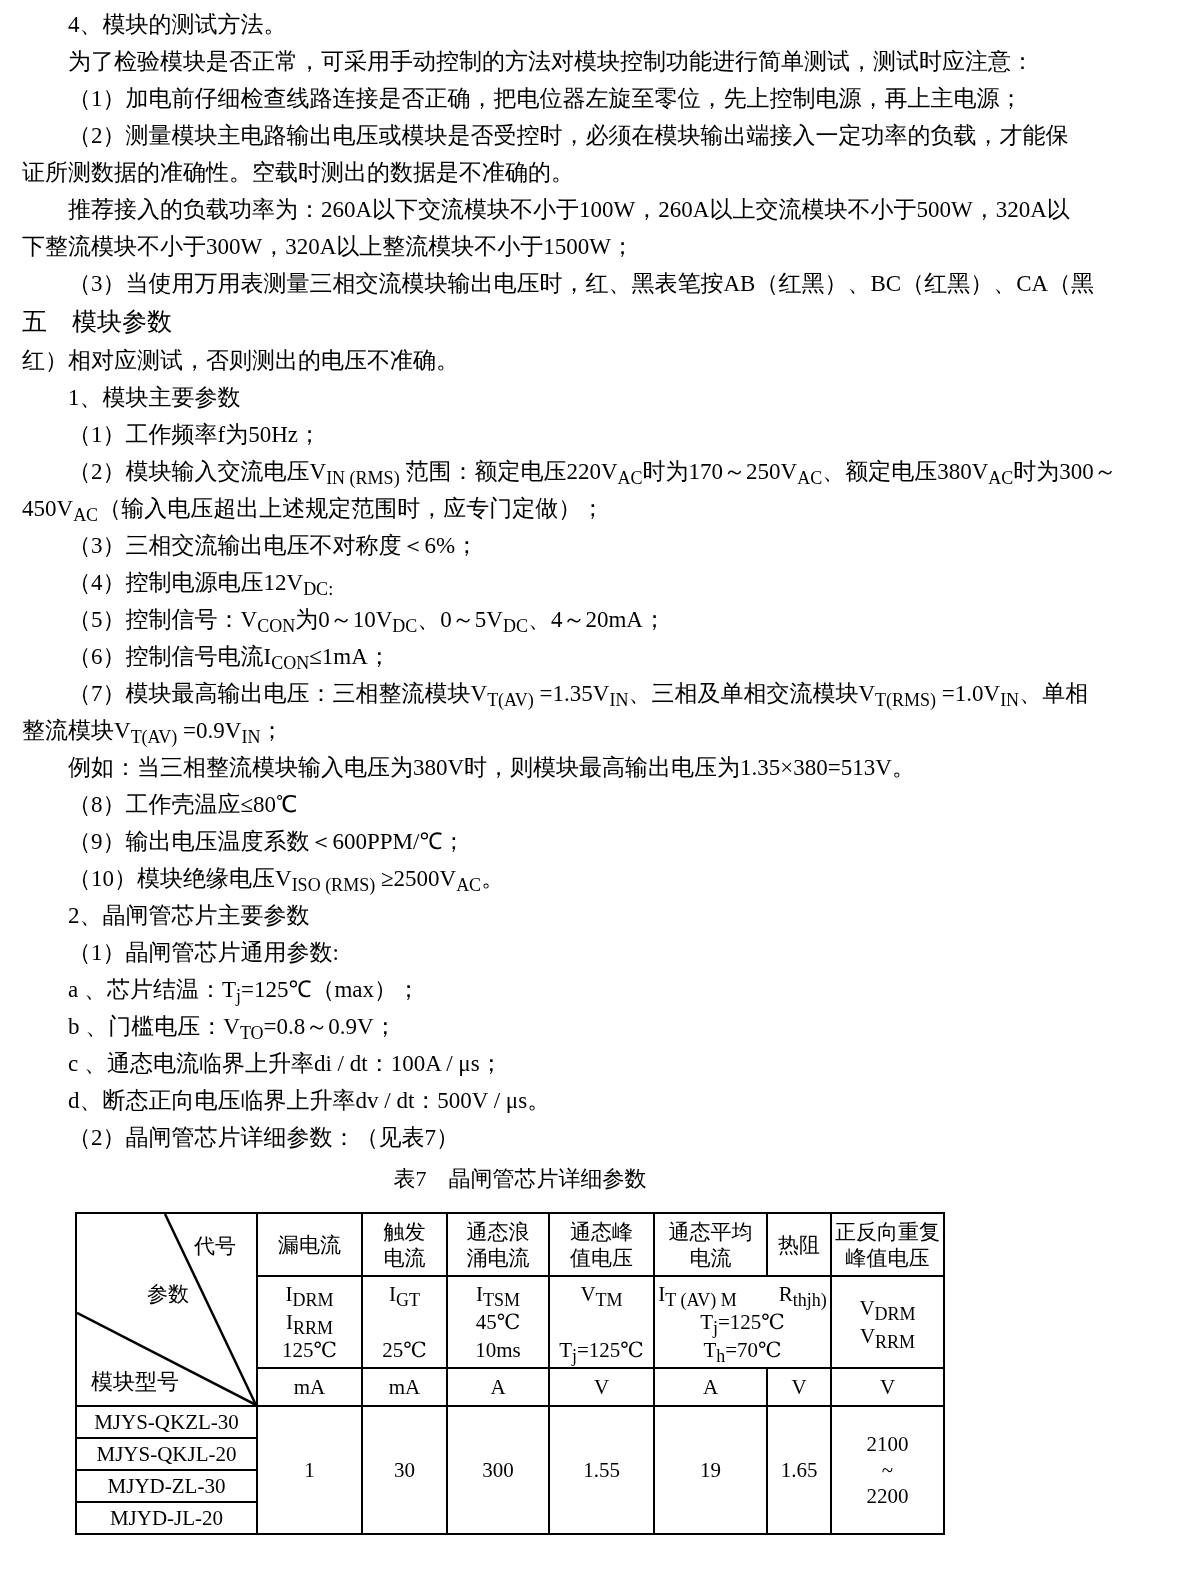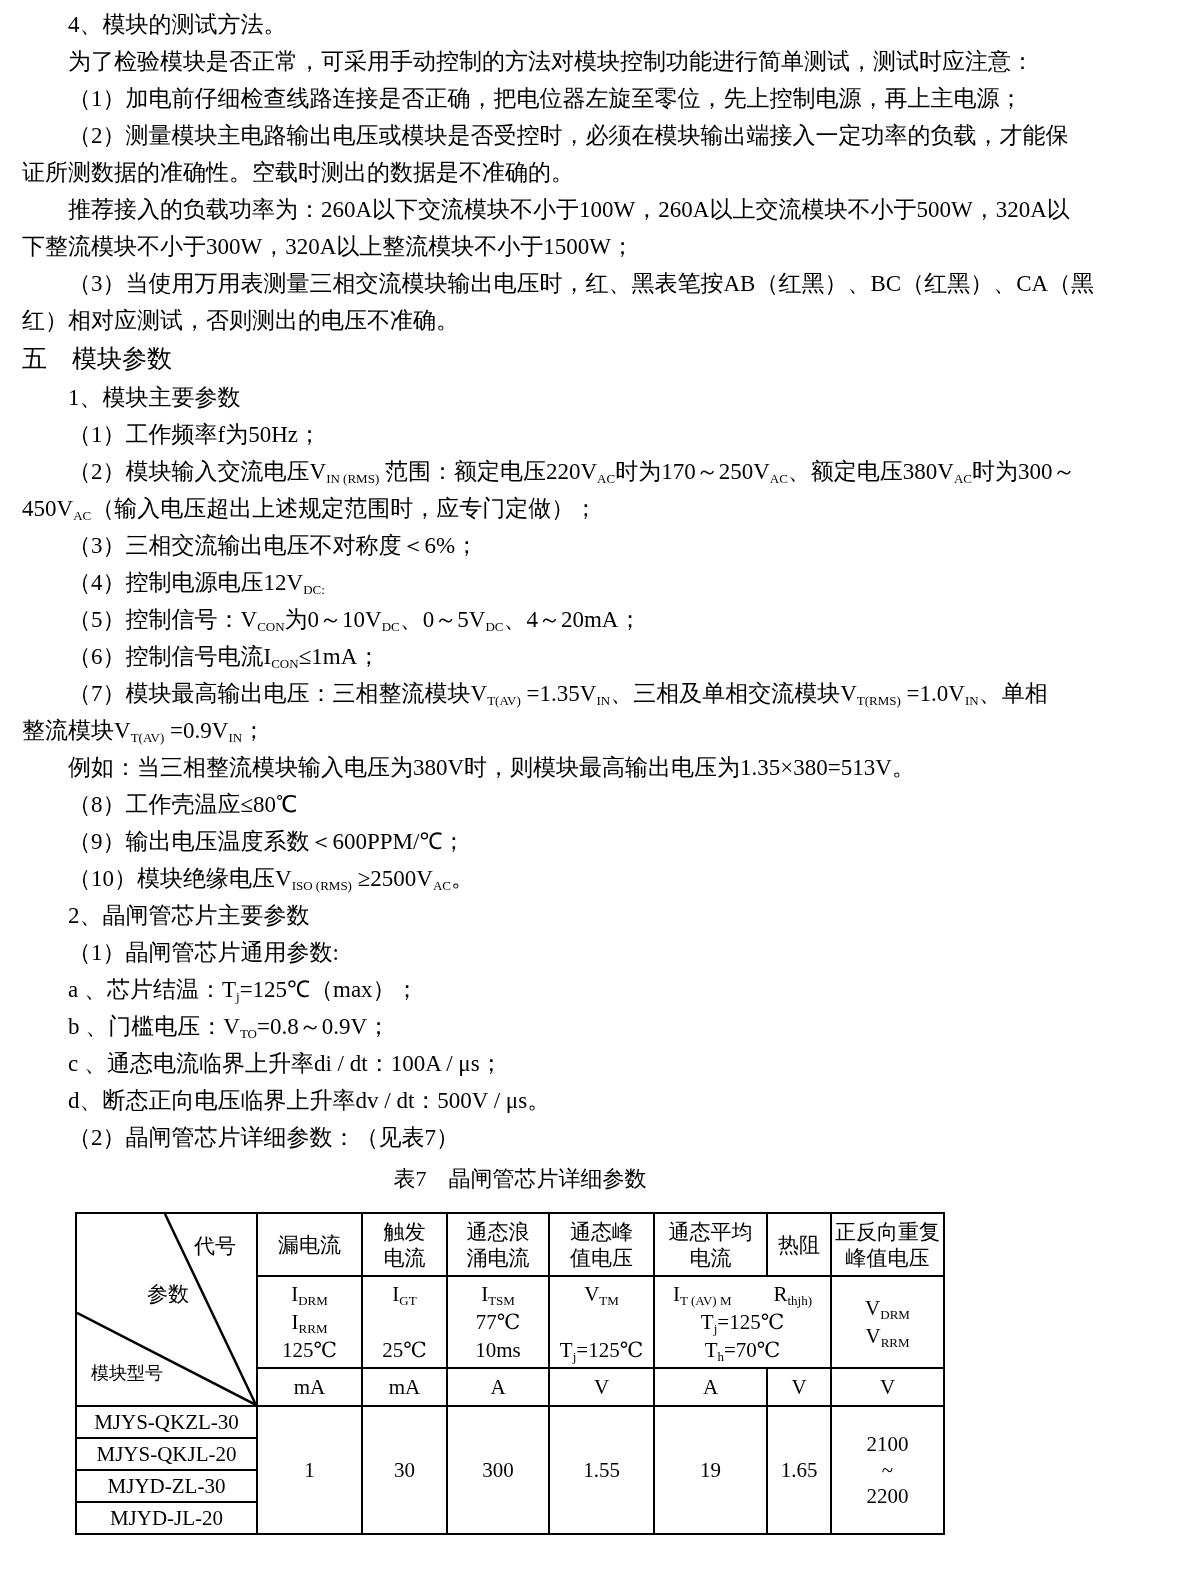--- a/index.html
+++ b/index.html
@@ -7,21 +7,21 @@
     position:relative;
     width:1200px;height:1596px;
     background:#ffffff;color:#000000;
     font-family:"Liberation Serif","DejaVu Serif",serif;
     overflow:hidden;
   }
   #body-text{padding:6px 20px 0 22px;}
   .line{height:37px;line-height:37px;font-size:23px;white-space:nowrap;}
   .line.indent{padding-left:46px;font-family:Liberation Serif, serif;}
   .line.heading{font-size:25px;height:40px;line-height:40px;}
-  sub{font-size:13px;vertical-align:-0.28em;line-height:0;}
+  sub{font-size:18px;vertical-align:-0.28em;line-height:0;}
   .table-title{width:1040px;text-align:center;font-size:22px;height:46px;line-height:46px;}
 
   table.params{
     border-collapse:collapse;table-layout:fixed;
     width:868px;margin:10px 0 0 75px;
   }
   table.params td{
     border:2px solid #000;text-align:center;vertical-align:middle;
     padding:0;font-size:21px;overflow:hidden;
   }
@@ -32,38 +32,38 @@
   .cell-line{line-height:26px;min-height:26px;}
   .sym-line{line-height:28px;min-height:28px;font-size:21px;}
   td.unit{font-size:20px;}
   td.model{text-align:left;padding-left:15px;font-size:20px;white-space:nowrap;}
   td.value{font-size:20px;}
   td.vrange{font-size:20px;}
   td.corner{position:relative;padding:0;}
   td.corner svg{position:absolute;left:0;top:0;width:100%;height:100%;}
   .c-code{position:absolute;top:18px;right:20px;font-size:21px;}
   .c-param{position:absolute;top:66px;left:70px;font-size:21px;}
-  .c-model{position:absolute;bottom:20px;left:14px;font-size:18px;}
+  .c-model{position:absolute;bottom:8px;left:14px;font-size:22px;}
 </style>
 </head>
 <body>
 
 <div class="page">
 
   <div id="body-text">
       <div class="line indent"><span>4、模块的测试方法。</span></div>
       <div class="line indent"><span>为了检验模块是否正常，可采用手动控制的方法对模块控制功能进行简单测试，测试时应注意：</span></div>
       <div class="line indent"><span>（1）加电前仔细检查线路连接是否正确，把电位器左旋至零位，先上控制电源，再上主电源；</span></div>
       <div class="line indent"><span>（2）测量模块主电路输出电压或模块是否受控时，必须在模块输出端接入一定功率的负载，才能保</span></div>
       <div class="line"><span>证所测数据的准确性。空载时测出的数据是不准确的。</span></div>
       <div class="line indent"><span>推荐接入的负载功率为：260A以下交流模块不小于100W，260A以上交流模块不小于500W，320A以</span></div>
       <div class="line"><span>下整流模块不小于300W，320A以上整流模块不小于1500W；</span></div>
       <div class="line indent"><span>（3）当使用万用表测量三相交流模块输出电压时，红、黑表笔按AB（红黑）、BC（红黑）、CA（黑</span></div>
+      <div class="line heading"><span>五　模块参数</span></div>
       <div class="line"><span>红）相对应测试，否则测出的电压不准确。</span></div>
-      <div class="line heading"><span>五　模块参数</span></div>
       <div class="line indent"><span>1、模块主要参数</span></div>
       <div class="line indent"><span>（1）工作频率f为50Hz；</span></div>
       <div class="line indent"><span>（2）模块输入交流电压V</span><sub>IN (RMS)</sub><span> 范围：额定电压220V</span><sub>AC</sub><span>时为170～250V</span><sub>AC</sub><span>、额定电压380V</span><sub>AC</sub><span>时为300～</span></div>
       <div class="line"><span>450V</span><sub>AC</sub><span>（输入电压超出上述规定范围时，应专门定做）；</span></div>
       <div class="line indent"><span>（3）三相交流输出电压不对称度＜6%；</span></div>
       <div class="line indent"><span>（4）控制电源电压12V</span><sub>DC:</sub></div>
       <div class="line indent"><span>（5）控制信号：V</span><sub>CON</sub><span>为0～10V</span><sub>DC</sub><span>、0～5V</span><sub>DC</sub><span>、4～20mA；</span></div>
       <div class="line indent"><span>（6）控制信号电流I</span><sub>CON</sub><span>≤1mA；</span></div>
       <div class="line indent"><span>（7）模块最高输出电压：三相整流模块V</span><sub>T(AV)</sub><span> =1.35V</span><sub>IN</sub><span>、三相及单相交流模块V</span><sub>T(RMS)</sub><span> =1.0V</span><sub>IN</sub><span>、单相</span></div>
       <div class="line"><span>整流模块V</span><sub>T(AV)</sub><span> =0.9V</span><sub>IN</sub><span>；</span></div>
@@ -137,21 +137,21 @@
             <div class="sym-line"><span>I</span><sub>RRM</sub></div>
             <div class="sym-line"><span>125℃</span></div>
           </td>
         <td>
             <div class="sym-line"><span>I</span><sub>GT</sub></div>
             <div class="sym-line"><span></span></div>
             <div class="sym-line"><span>25℃</span></div>
           </td>
         <td>
             <div class="sym-line"><span>I</span><sub>TSM</sub></div>
-            <div class="sym-line"><span>77℃</span></div>
+            <div class="sym-line"><span>45℃</span></div>
             <div class="sym-line"><span>10ms</span></div>
           </td>
         <td>
             <div class="sym-line"><span>V</span><sub>TM</sub></div>
             <div class="sym-line"><span></span></div>
             <div class="sym-line"><span>T</span><sub>j</sub><span>=125℃</span></div>
           </td>
         <td colspan="2">
             <div class="sym-line"><span>I</span><sub>T (AV) M</sub><span>　　R</span><sub>thjh)</sub></div>
             <div class="sym-line"><span>T</span><sub>j</sub><span>=125℃</span></div>

